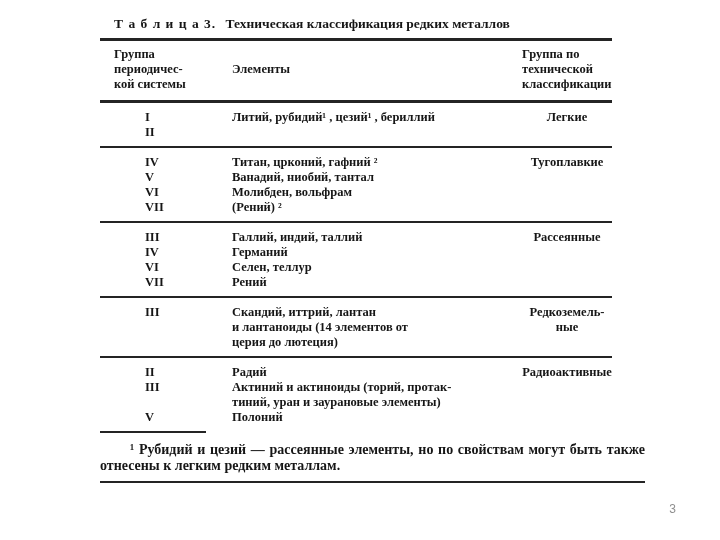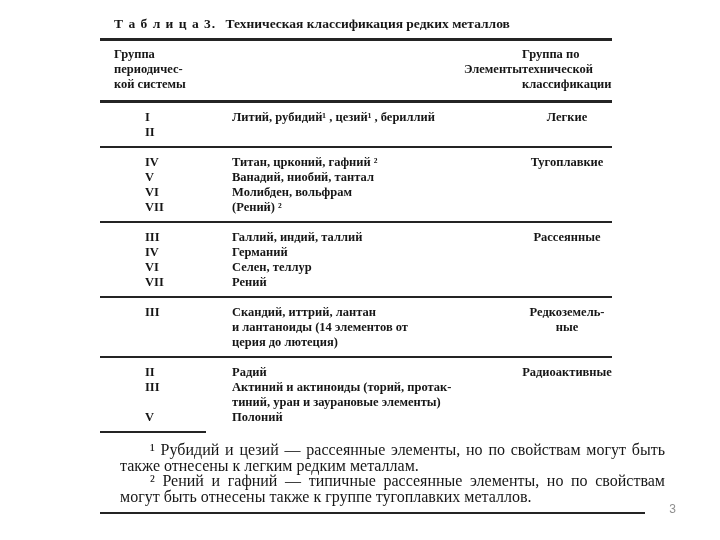--- a/index.html
+++ b/index.html
@@ -30,44 +30,43 @@
   .thead {
     display: grid;
     grid-template-columns: 132px 290px 1fr;
     font-size: 12.5px;
     font-weight: bold;
     line-height: 15px;
     padding: 6px 0 8px 0;
     border-bottom: 3px solid #242424;
   }
   .thead .h1 { padding-left: 14px; white-space: pre-line; }
-  .thead .h2 { text-align: right; align-self: center; }
+  .thead .h2 { text-align: left; align-self: center; }
   .thead .h3 { white-space: pre-line; }
   .trow {
     display: grid;
     grid-template-columns: 132px 290px 1fr;
     font-size: 12.5px;
     font-weight: bold;
     line-height: 15px;
     padding: 7px 0 6px 0;
     border-bottom: 2px solid #242424;
   }
   .trow.last { border-bottom: none; }
   .col-groups { padding-left: 45px; white-space: pre-line; }
   .col-elements { white-space: pre-line; }
   .col-class { white-space: pre-line; text-align: center; }
   .short-rule { width: 106px; border-top: 2px solid #242424; }
   .footnotes {
     width: 545px;
     margin-top: 9px;
-    font-size: 16px;
-    font-weight: normal;
+    font-size: 14px;
+    font-weight: bold;
     line-height: 15.5px;
     text-align: justify;
-    margin-left: 20px;
   }
   .footnotes p { margin: 0; text-indent: 30px; }
   .rule-bottom { width: 545px; border-top: 2px solid #242424; margin-top: 8px; }
   .page-number {
     position: absolute;
     right: 44px;
     bottom: 24px;
     font-family: "Liberation Sans", sans-serif;
     font-size: 12px;
     color: #8f8f8f;
@@ -144,20 +143,19 @@
 Актиний и актиноиды (торий, протак-
 тиний, уран и заурановые элементы)
 Полоний</div>
       <div class="col-class">Радиоактивные</div>
     </div>
 
     <div class="short-rule"></div>
 
     <div class="footnotes">
       <p>¹ Рубидий и цезий — рассеянные элементы, но по свойствам могут быть также отнесены к легким редким металлам.</p>
-      <p>² Рений и гафний — типичные рассеянные элементы, но по свойствам могут быть отнесены также к группе тугоплавких металлов.</p>
     </div>
 
     <div class="rule-bottom"></div>
   </div>
 
   <div class="page-number">3</div>
 </div>
 
 </body></html>

